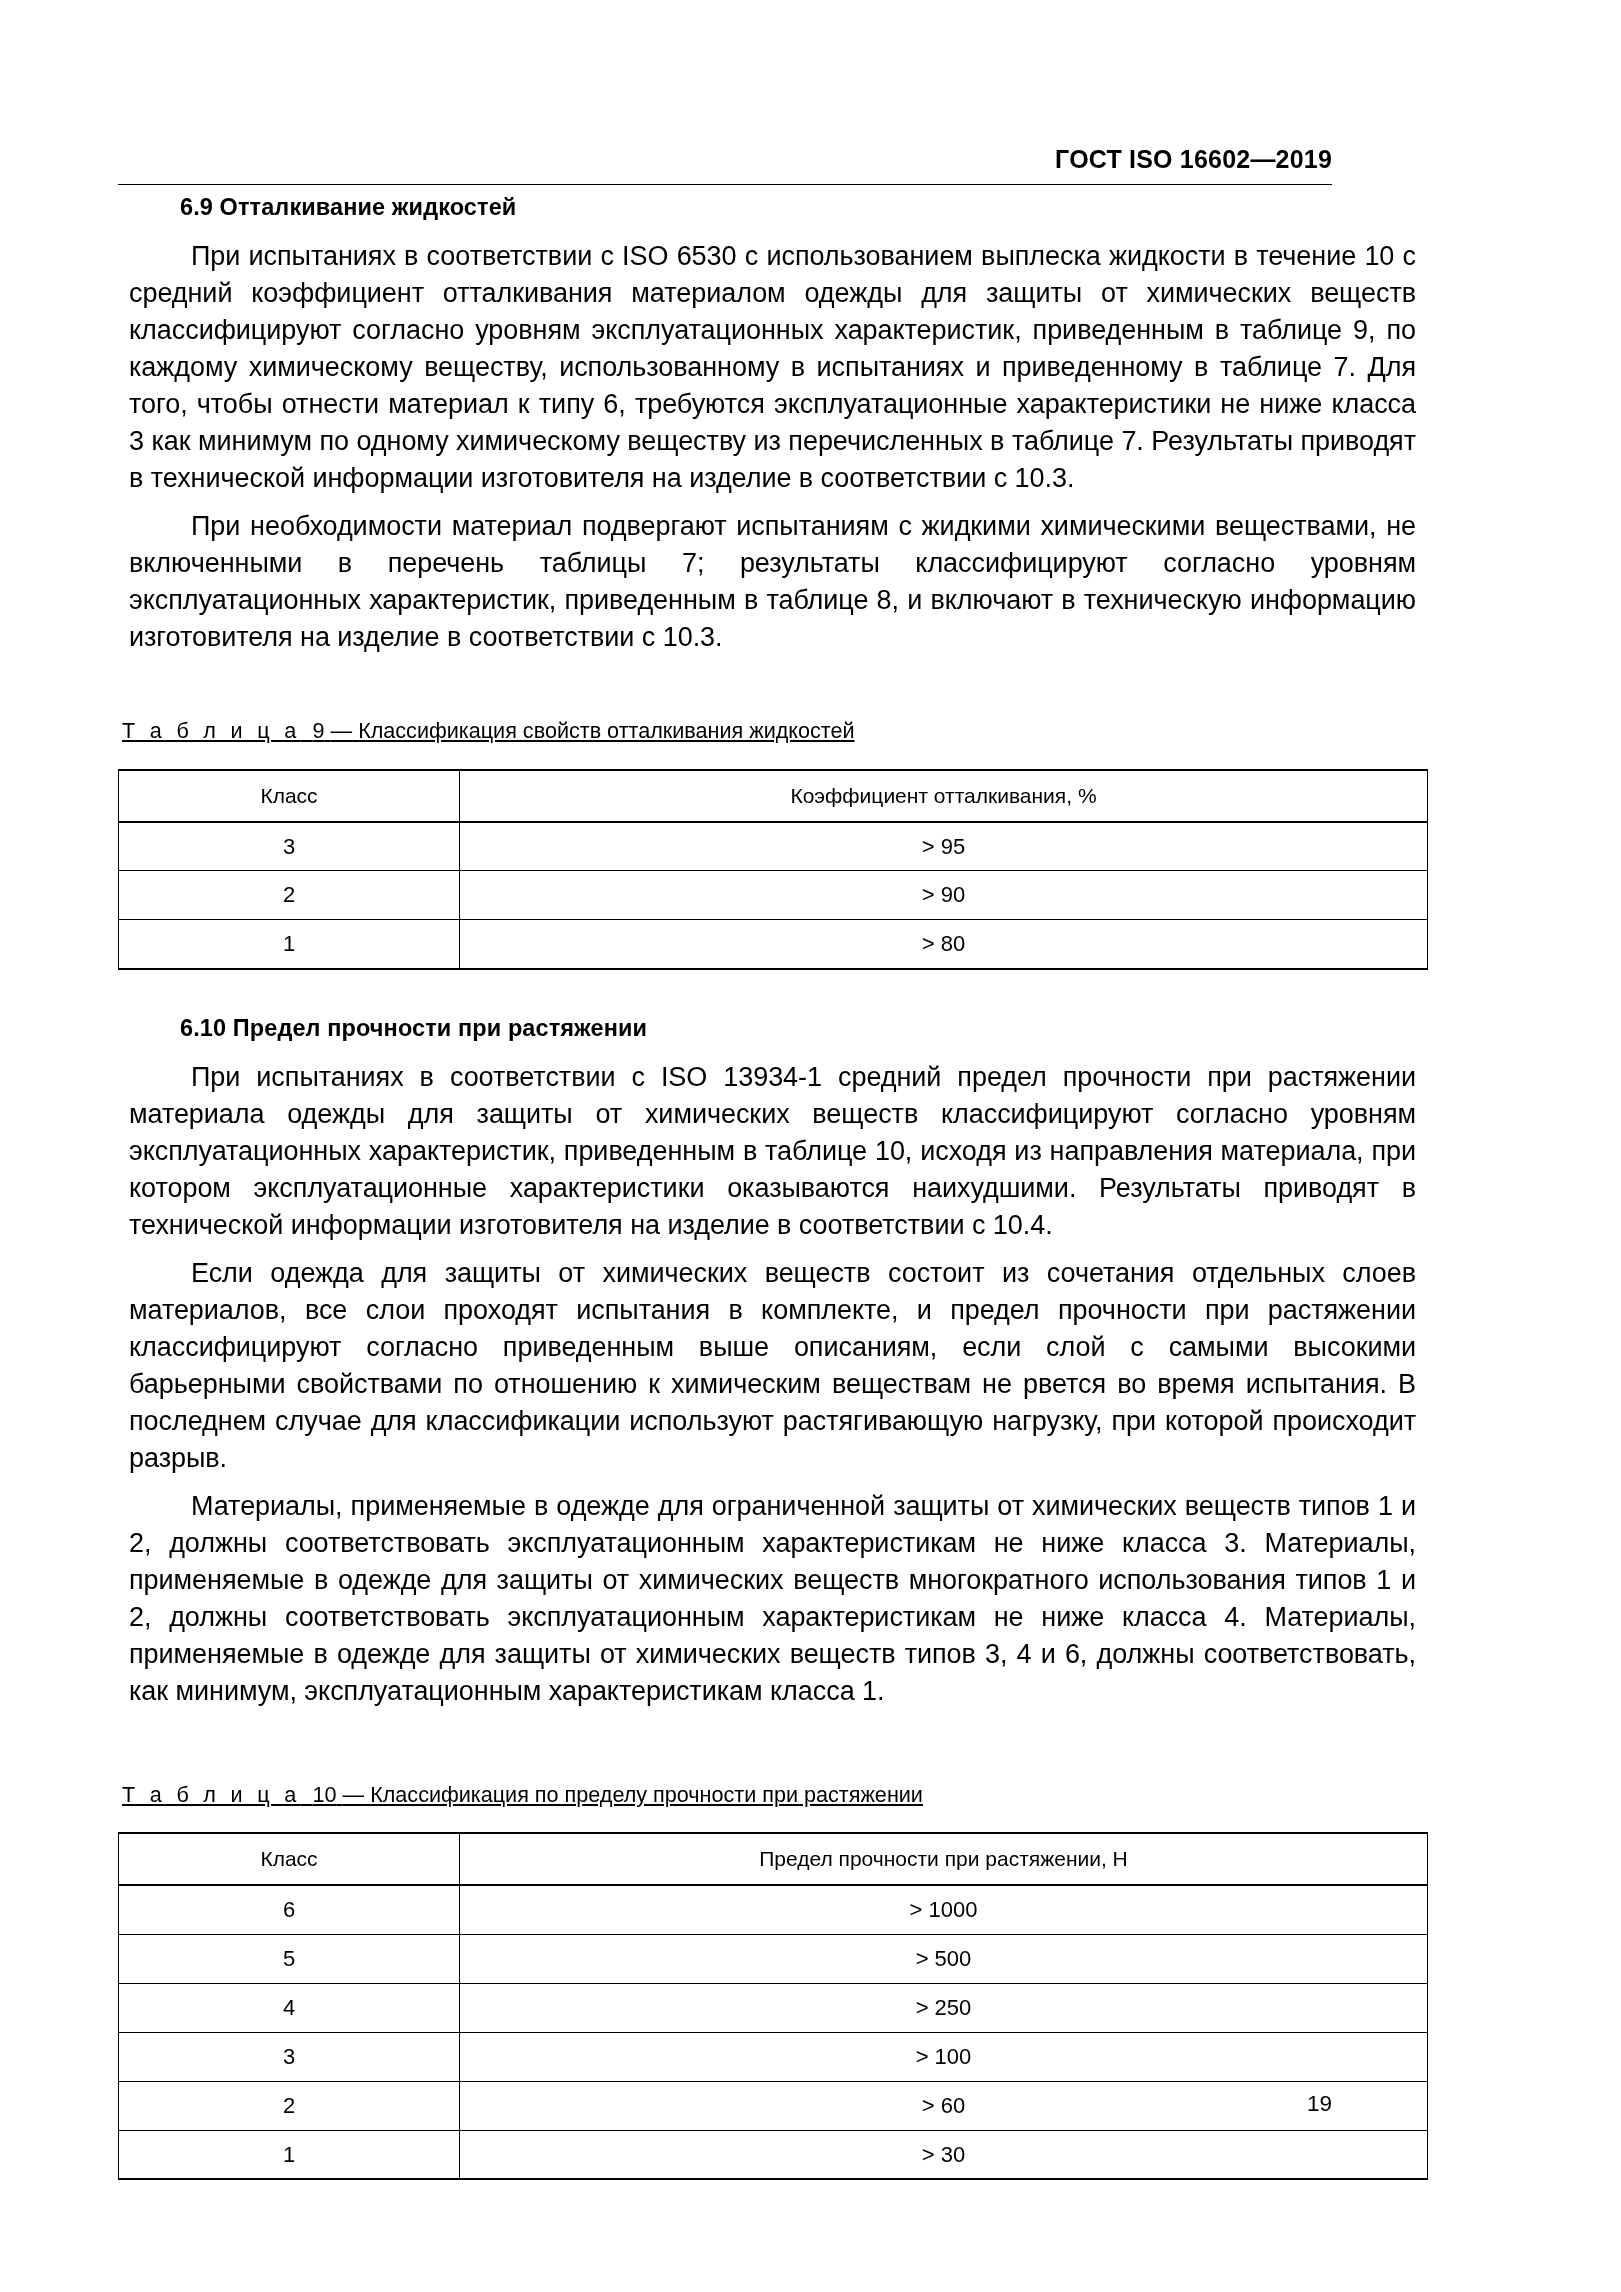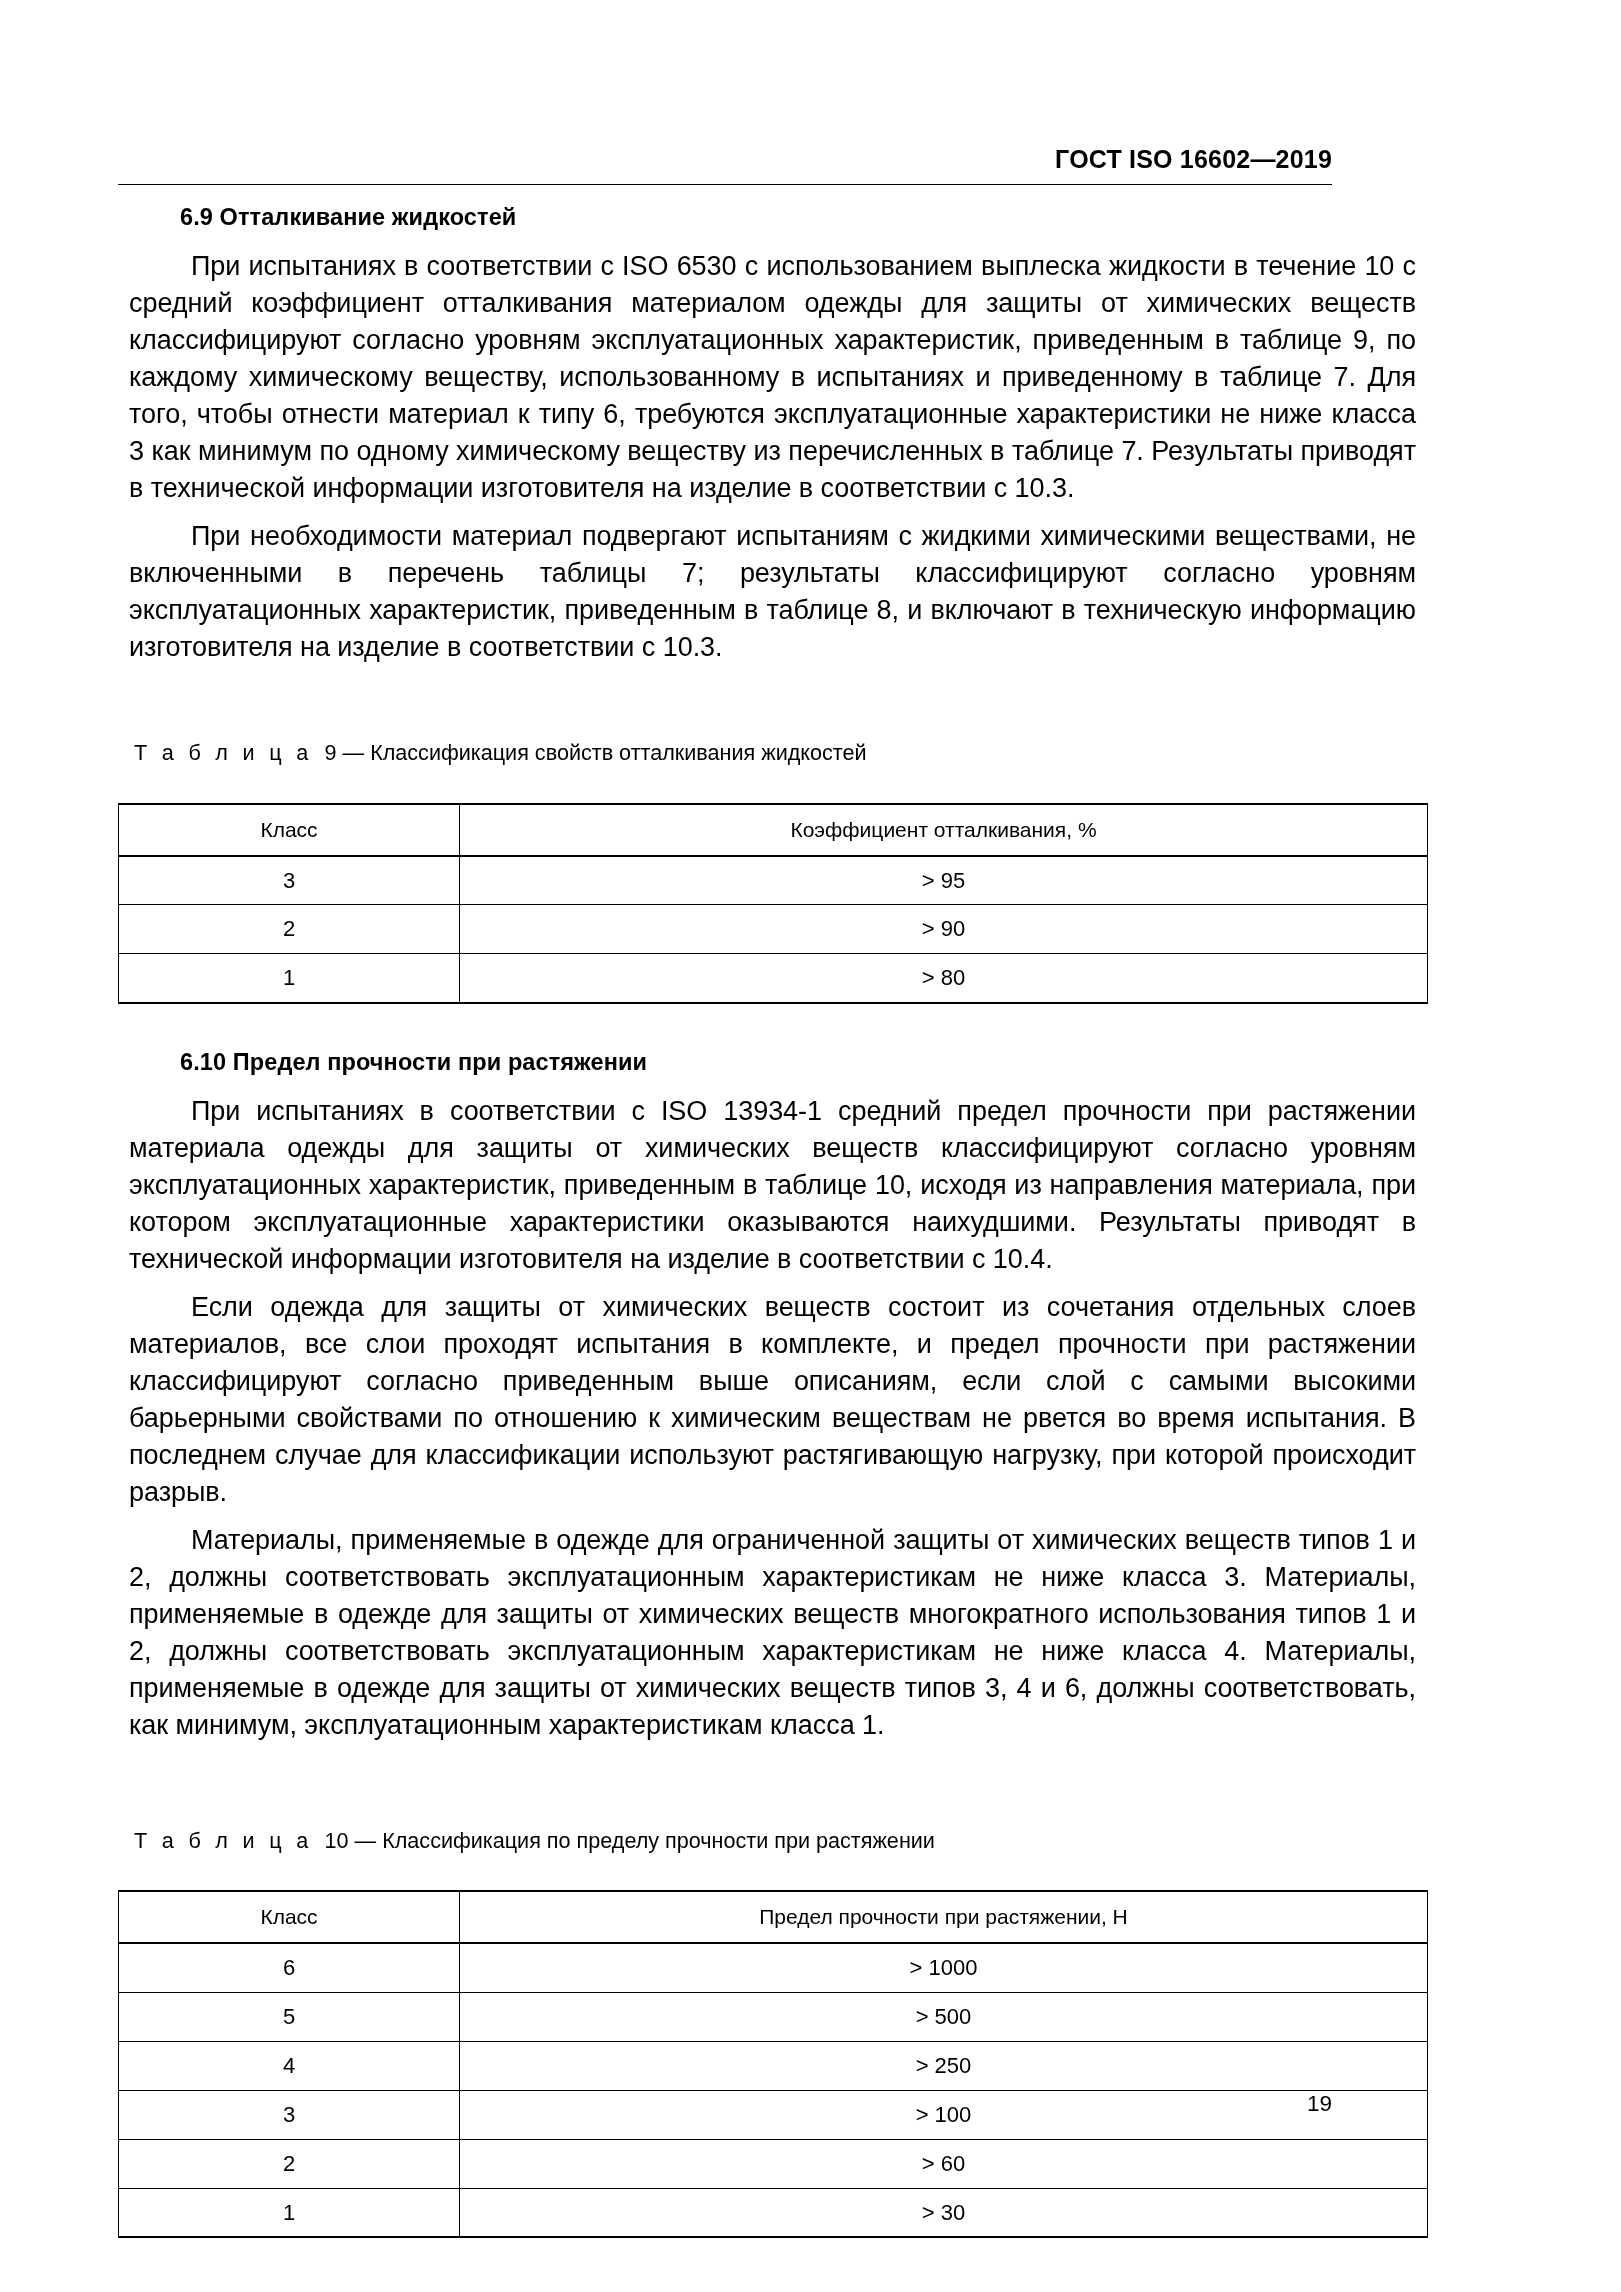--- a/index.html
+++ b/index.html
@@ -41,21 +41,21 @@
     position: absolute;
     left: 0;
     right: 0;
     top: 39px;
     border-top: 1.6px solid #000;
   }
 
   
   .content {
     position: absolute;
-    top: 198px;
+    top: 188px;
     left: 118px;
     width: 1309px;
   }
 
   h2.section-heading {
     font-size: 23.5px;
     font-weight: bold;
     margin: 0 0 5.9px 0;
     padding-left: 62px;
     line-height: 39px;
@@ -71,22 +71,23 @@
     letter-spacing: -0.05px;
     -webkit-hyphens: none;
     hyphens: none;
   }
   p.body-text:last-child { text-align: left; }
 
   
   .table-caption {
     font-size: 21.6px;
     line-height: 29px;
-    margin: 16px;
+    margin: 4px;
     white-space: nowrap;
+    text-decoration: underline;
   }
   .table-caption .tbl-word {
     letter-spacing: 4.3px;
   }
 
   
   table.gost-table {
     border-collapse: collapse;
     width: 1309px;
     table-layout: fixed;

